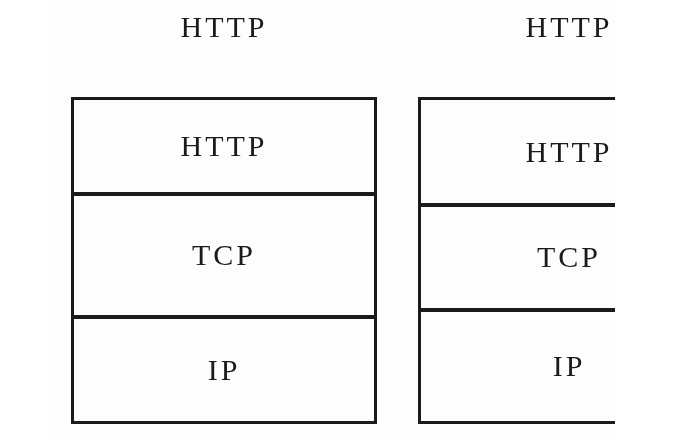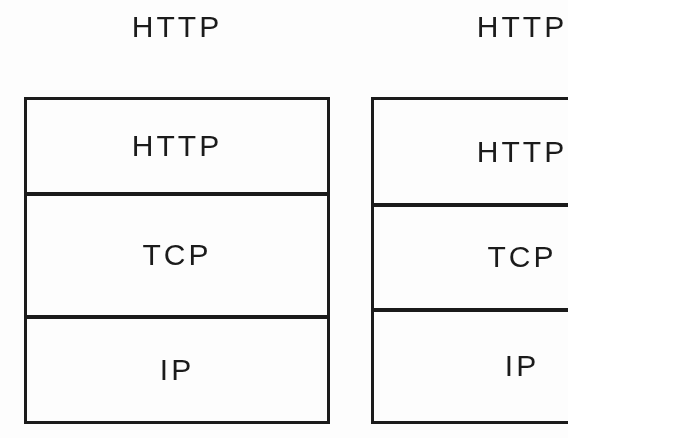--- a/index.html
+++ b/index.html
@@ -4,23 +4,24 @@
 <style>
   html, body {
     margin: 0;
     padding: 0;
   }
   .canvas {
     position: relative;
     width: 568px;
     height: 438px;
     background: #fdfdfd;
-    font-family: Liberation Sans, sans-serif;
+    font-family: Liberation Serif, serif;
     color: #1b1b1b;
     overflow: hidden;
+    margin-left: 47px;
   }
   .stack-title {
     position: absolute;
     top: 12px;
     font-size: 30px;
     line-height: 1;
     letter-spacing: 3px;
     text-align: center;
     font-weight: 500;
     color: #1b1b1b;

